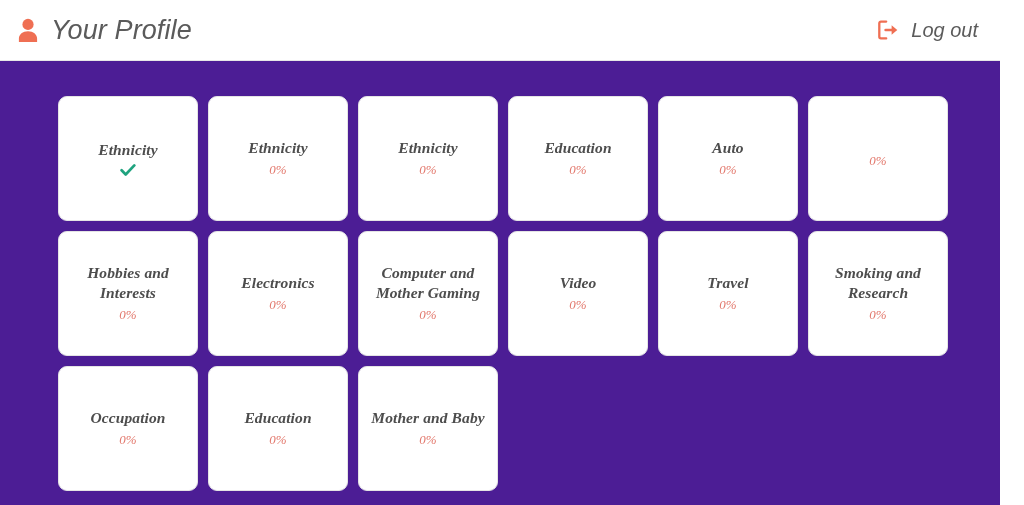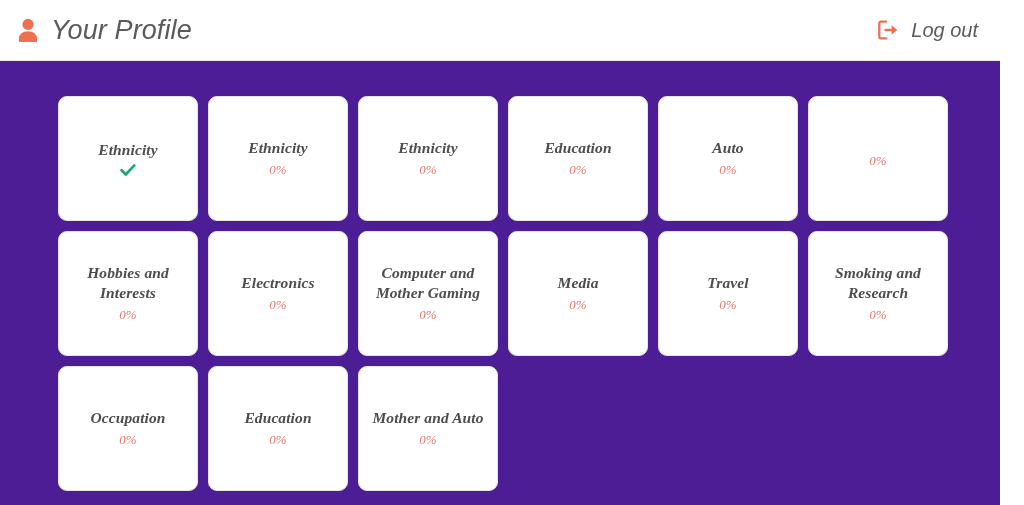--- a/index.html
+++ b/index.html
@@ -200,39 +200,39 @@
         </div>
         <div class="card">
           <div class="card-title">Electronics</div>
           <div class="card-pct">0%</div>
         </div>
         <div class="card">
           <div class="card-title">Computer and Mother Gaming</div>
           <div class="card-pct">0%</div>
         </div>
         <div class="card">
-          <div class="card-title">Media</div>
+          <div class="card-title">Video</div>
           <div class="card-pct">0%</div>
         </div>
         <div class="card">
           <div class="card-title">Travel</div>
           <div class="card-pct">0%</div>
         </div>
         <div class="card">
           <div class="card-title">Smoking and Research</div>
           <div class="card-pct">0%</div>
         </div>
         <div class="card">
           <div class="card-title">Occupation</div>
           <div class="card-pct">0%</div>
         </div>
         <div class="card">
           <div class="card-title">Education</div>
           <div class="card-pct">0%</div>
         </div>
         <div class="card">
-          <div class="card-title">Mother and Auto</div>
+          <div class="card-title">Mother and Baby</div>
           <div class="card-pct">0%</div>
         </div>
       </div>
   </div>
 
 </div>
 
 </body></html>

